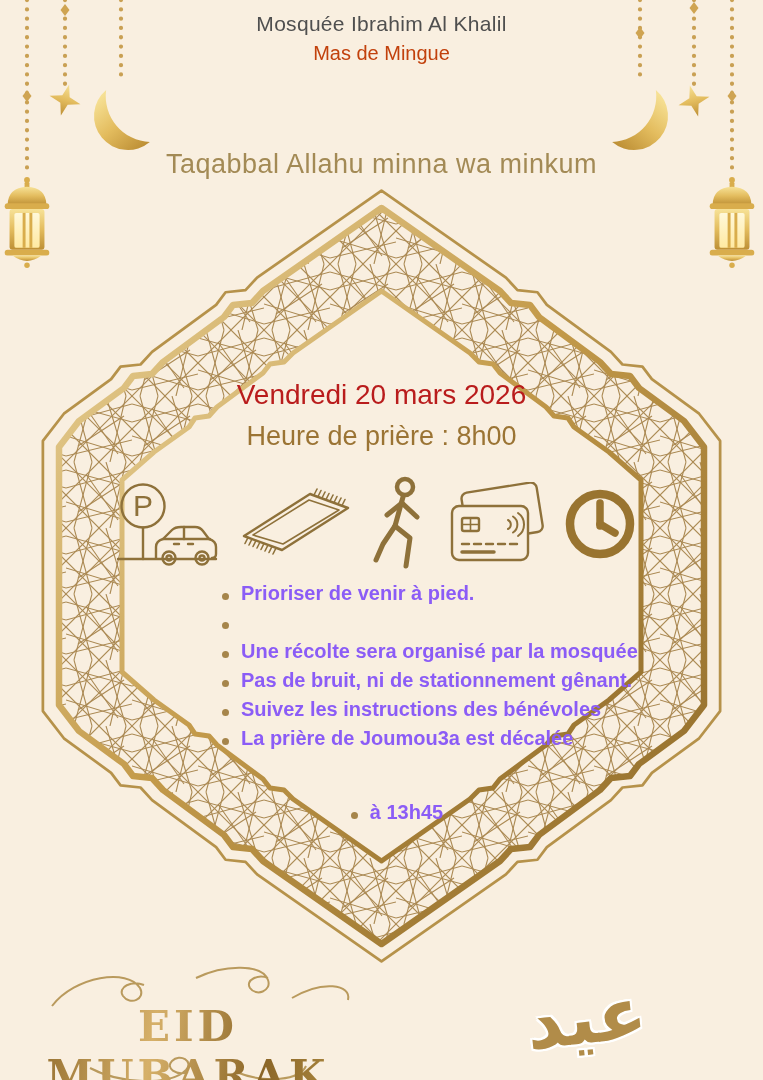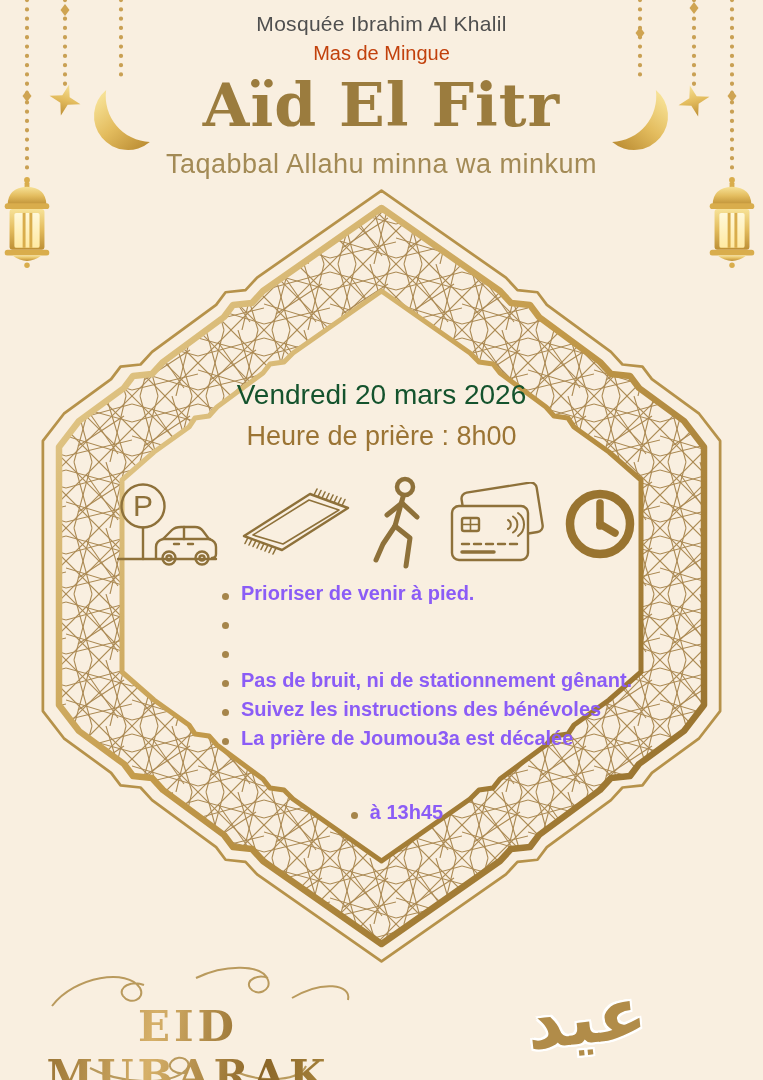--- a/index.html
+++ b/index.html
@@ -10,21 +10,21 @@
     -webkit-font-smoothing:antialiased;
   }
   .abs{position:absolute;left:0;right:0;text-align:center;}
   .decor{position:absolute;left:0;top:0;width:763px;height:1080px;}
   .chain{stroke:#c9a053;stroke-width:4.2;stroke-dasharray:0.1 9.2;stroke-linecap:round;fill:none;}
   .bead{fill:#cfa452;}
   .org{top:12px;font-size:21px;font-weight:400;color:#4f4f4f;letter-spacing:.3px;}
   .org2{top:42px;font-size:20px;font-weight:500;color:#c2410c;}
   .title{top:70px;font-size:60px;font-weight:700;color:#9b7c3e;font-family:"DejaVu Serif","Liberation Serif",serif;letter-spacing:1px;}
   .subtitle{top:149px;font-size:27px;font-weight:400;color:#a38a55;letter-spacing:.5px;}
-  .date{top:379px;font-size:28px;font-weight:500;color:#14532d;}
+  .date{top:379px;font-size:28px;font-weight:500;color:#b91c1c;}
   .time{top:421px;font-size:27px;font-weight:400;color:#9b7434;}
   .icon-row{position:absolute;top:474px;left:116px;width:522px;height:100px;
     display:flex;align-items:center;justify-content:space-between;}
   .icon{stroke:#8e713a;fill:none;stroke-width:2.4;stroke-linecap:round;stroke-linejoin:round;flex:0 0 auto;}
   .rules{position:absolute;top:582px;left:222px;width:420px;margin:0;padding:0;list-style:none;}
   .rules li{display:flex;align-items:baseline;height:29px;font-size:20px;font-weight:700;color:#8b5cf6;}
   .rules .dot{width:7px;height:7px;border-radius:50%;background:#a6854a;margin-right:12px;flex:0 0 auto;align-self:center;}
   .rules li.centered{justify-content:center;padding-right:70px;margin-top:45px;}
   .eid-latin{position:absolute;left:8px;top:1002px;width:360px;text-align:center;
     font-family:"DejaVu Serif","Liberation Serif",serif;font-size:42px;font-weight:700;letter-spacing:4px;
@@ -159,21 +159,20 @@
       <path d="M52 1006 C 75 976, 128 968, 140 988 C 146 999, 130 1006, 123 996 C 117 987, 132 980, 144 985"></path>
       <path d="M196 978 C 225 964, 262 964, 268 980 C 272 991, 256 997, 250 988 C 245 980, 258 974, 268 978"></path>
       <path d="M292 998 C 322 980, 352 984, 348 1000"></path>
       <path d="M90 1068 C 120 1084, 170 1086, 186 1070 C 194 1061, 180 1053, 172 1061 C 165 1068, 176 1076, 188 1072"></path>
       <path d="M236 1072 C 266 1084, 300 1080, 306 1066"></path>
     </g>
   </svg>
 
   <div class="abs org">Mosquée Ibrahim Al Khalil</div>
   <div class="abs org2">Mas de Mingue</div>
-  <div class="abs title">Aïd El Fitr</div>
   <div class="abs subtitle">Taqabbal Allahu minna wa minkum</div>
 
   <div class="abs date">Vendredi 20 mars 2026</div>
   <div class="abs time">Heure de prière : 8h00</div>
 
   <div class="icon-row">
     <svg class="icon" width="104" height="86" viewBox="0 0 104 86">
       <circle cx="27" cy="25" r="21.5"></circle>
       <text x="27" y="35" text-anchor="middle" font-size="30" fill="#8e713a" stroke="none" font-family="Liberation Sans, sans-serif">P</text>
       <line x1="27" y1="46.5" x2="27" y2="78"></line>
@@ -244,20 +243,21 @@
   <ul class="rules">
     <li>
         <span class="dot"></span>
         <span>Prioriser de venir à pied.</span>
       </li>
     <li>
         <span class="dot"></span>
       </li>
     <li>
         <span class="dot"></span>
+        <span>Une récolte sera organisé par la mosquée</span>
       </li>
     <li>
         <span class="dot"></span>
         <span>Pas de bruit, ni de stationnement gênant.</span>
       </li>
     <li>
         <span class="dot"></span>
         <span>Suivez les instructions des bénévoles</span>
       </li>
     <li>

